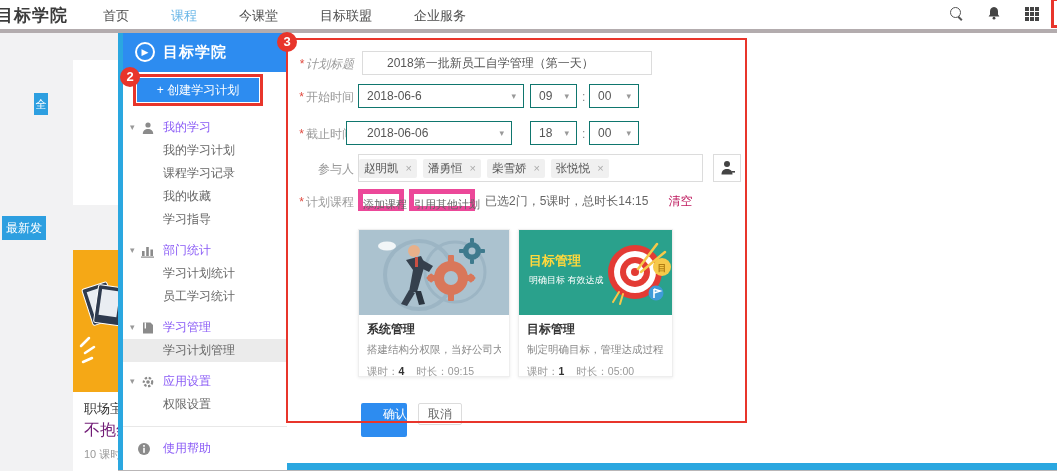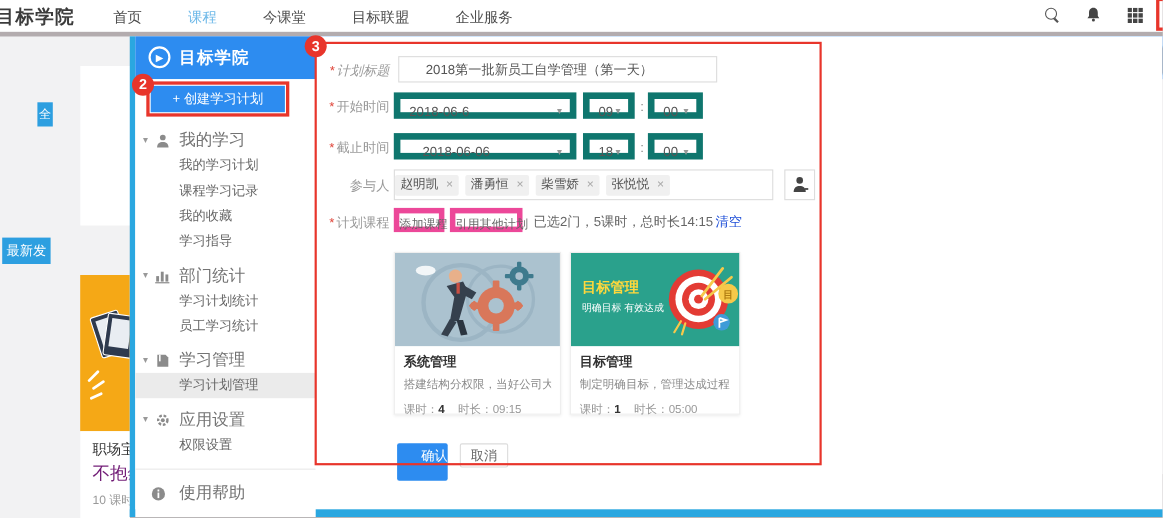--- a/index.html
+++ b/index.html
@@ -49,43 +49,43 @@
 
   
   .sidebar { position:absolute; left:0; top:39px; width:164px; height:398px; background:#fff; font-size:12px; color:#555; }
   .create-wrap { position:absolute; left:10px; top:2px; width:130px; height:32px; border:3px solid #e8352b; }
   .create-btn { position:absolute; left:1px; top:1px; width:122px; height:24px; background:#2d8cf0; color:#fff; font-size:12px; line-height:24px; text-align:center; cursor:pointer; white-space:nowrap; }
   .badge-n { position:absolute; width:20px; height:20px; border-radius:50%; background:#e8352b; color:#fff; font-size:13px; font-weight:bold; text-align:center; line-height:20px; z-index:9; }
   .menu { position:absolute; left:0; top:44px; width:164px; }
   .mrow { position:relative; height:23px; line-height:23px; white-space:nowrap; cursor:pointer; }
   .mrow .caret { position:absolute; left:7px; top:0; color:#999; font-size:9px; }
   .mrow .gicon { position:absolute; left:18px; top:4px; width:14px; height:14px; }
-  .mrow .glabel { position:absolute; left:40px; color:#737373; font-size:15px; }
+  .mrow .glabel { position:absolute; left:40px; color:#8b5cf6; font-size:12px; }
   .mrow.child .glabel { color:#666; font-size:12px; }
   .mrow.active { background:#ebebeb; }
   .mdivider { height:1px; background:#e8e8e8; margin:10px 0 10px 0; }
   .spacer8 { height:8px; }
 
   
   .main { position:absolute; left:164px; top:0; width:770px; height:398px; background:#fff; }
   .redbox3 { position:absolute; left:-1px; top:5px; width:461px; height:385px; border:2px solid #e8352b; pointer-events:none; z-index:8; }
   .flabel { position:absolute; font-size:12px; color:#9a9a9a; text-align:right; width:70px; white-space:nowrap; }
   .req { color:#e04a3f; margin-right:2px; }
   .tinput { position:absolute; height:24px; border:1px solid #dcdcdc; background:#fff; font-size:12px; color:#555; line-height:22px; padding-left:24px; white-space:nowrap; overflow:hidden; }
-  .select { position:absolute; height:24px; border:6px solid #0f766e; background:#fff; font-size:12px; color:#555; line-height:22px; padding-left:8px; cursor:pointer; }
+  .select { position:absolute; height:24px; border:1px solid #0f766e; background:#fff; font-size:12px; color:#555; line-height:22px; padding-left:8px; cursor:pointer; }
   .select .car { position:absolute; right:7px; top:0; color:#999; font-size:9px; }
   .colon { position:absolute; font-size:12px; color:#888; }
   .chips { position:absolute; height:28px; border:1px solid #dcdcdc; background:#fff; display:flex; align-items:center; gap:6px; padding-left:0; }
   .chip { height:19px; background:#f0f0f0; border-radius:2px; font-size:11.5px; color:#555; line-height:19px; padding:0 5px; display:flex; gap:7px; cursor:default; white-space:nowrap; }
   .chip .x { color:#aaa; cursor:pointer; font-size:11px; }
   .addp-btn { position:absolute; width:28px; height:28px; border:1px solid #dcdcdc; background:#fff; cursor:pointer; }
   .addp-btn svg { display:block; margin:5px auto 0; }
   .sbtn { position:absolute; height:22px; border:5px solid #ec4899; background:#fff; font-size:11px; color:#666; line-height:20px; text-align:center; cursor:pointer; white-space:nowrap; }
   .csum { position:absolute; font-size:12px; color:#666; white-space:nowrap; }
-  .clear-link { color:#1d4ed8; cursor:pointer; margin-left:2px; }
+  .clear-link { color:#be185d; cursor:pointer; margin-left:20px; }
 
   
   .ccard { position:absolute; width:152px; height:148px; background:#fff; border:1px solid #eee; box-shadow:0 1px 3px rgba(0,0,0,.08); cursor:pointer; }
   .cimg { position:relative; width:100%; height:85px; overflow:hidden; }
   .cimg svg { display:block; }
   .cbody { padding:6px 8px 0 8px; }
   .ctitle { font-size:12px; font-weight:bold; color:#333; white-space:nowrap; }
   .cdesc { font-size:10.5px; color:#8a8a8a; margin-top:5px; white-space:nowrap; overflow:hidden; }
   .cmeta { font-size:10.5px; color:#999; margin-top:8px; white-space:nowrap; }
   .cmeta b { color:#333; }
@@ -298,21 +298,21 @@
     <div class="flabel" style="left:-3px; top:23px;font-style:italic;"><span class="req">*</span><span>计划标题</span></div>
     <div class="tinput" style="left:75px; top:18px; width:290px;">2018第一批新员工自学管理（第一天）</div>
 
     <div class="flabel" style="left:-3px; top:56px;"><span class="req">*</span><span>开始时间</span></div>
     <div class="select" style="left:71px; top:51px; width:166px;"><span>2018-06-6</span><span class="car">▾</span></div>
     <div class="select" style="left:243px; top:51px; width:47px;"><span>09</span><span class="car">▾</span></div>
     <div class="colon" style="left:295px; top:57px;">:</div>
     <div class="select" style="left:302px; top:51px; width:50px;"><span>00</span><span class="car">▾</span></div>
 
     <div class="flabel" style="left:-3px; top:93px;"><span class="req">*</span><span>截止时间</span></div>
-    <div class="select" style="left:71px; top:88px; width:166px;padding-left:20px;"><span>2018-06-06</span><span class="car">▾</span></div>
+    <div class="select" style="left:59px; top:88px; width:166px;padding-left:20px;"><span>2018-06-06</span><span class="car">▾</span></div>
     <div class="select" style="left:243px; top:88px; width:47px;"><span>18</span><span class="car">▾</span></div>
     <div class="colon" style="left:295px; top:94px;">:</div>
     <div class="select" style="left:302px; top:88px; width:50px;"><span>00</span><span class="car">▾</span></div>
 
     <div class="flabel" style="left:-3px; top:128px;">参与人</div>
     <div class="chips" style="left:71px; top:121px; width:345px;">
       <span class="chip">
           <span>赵明凯</span>
           <span class="x">×</span>
         </span>

